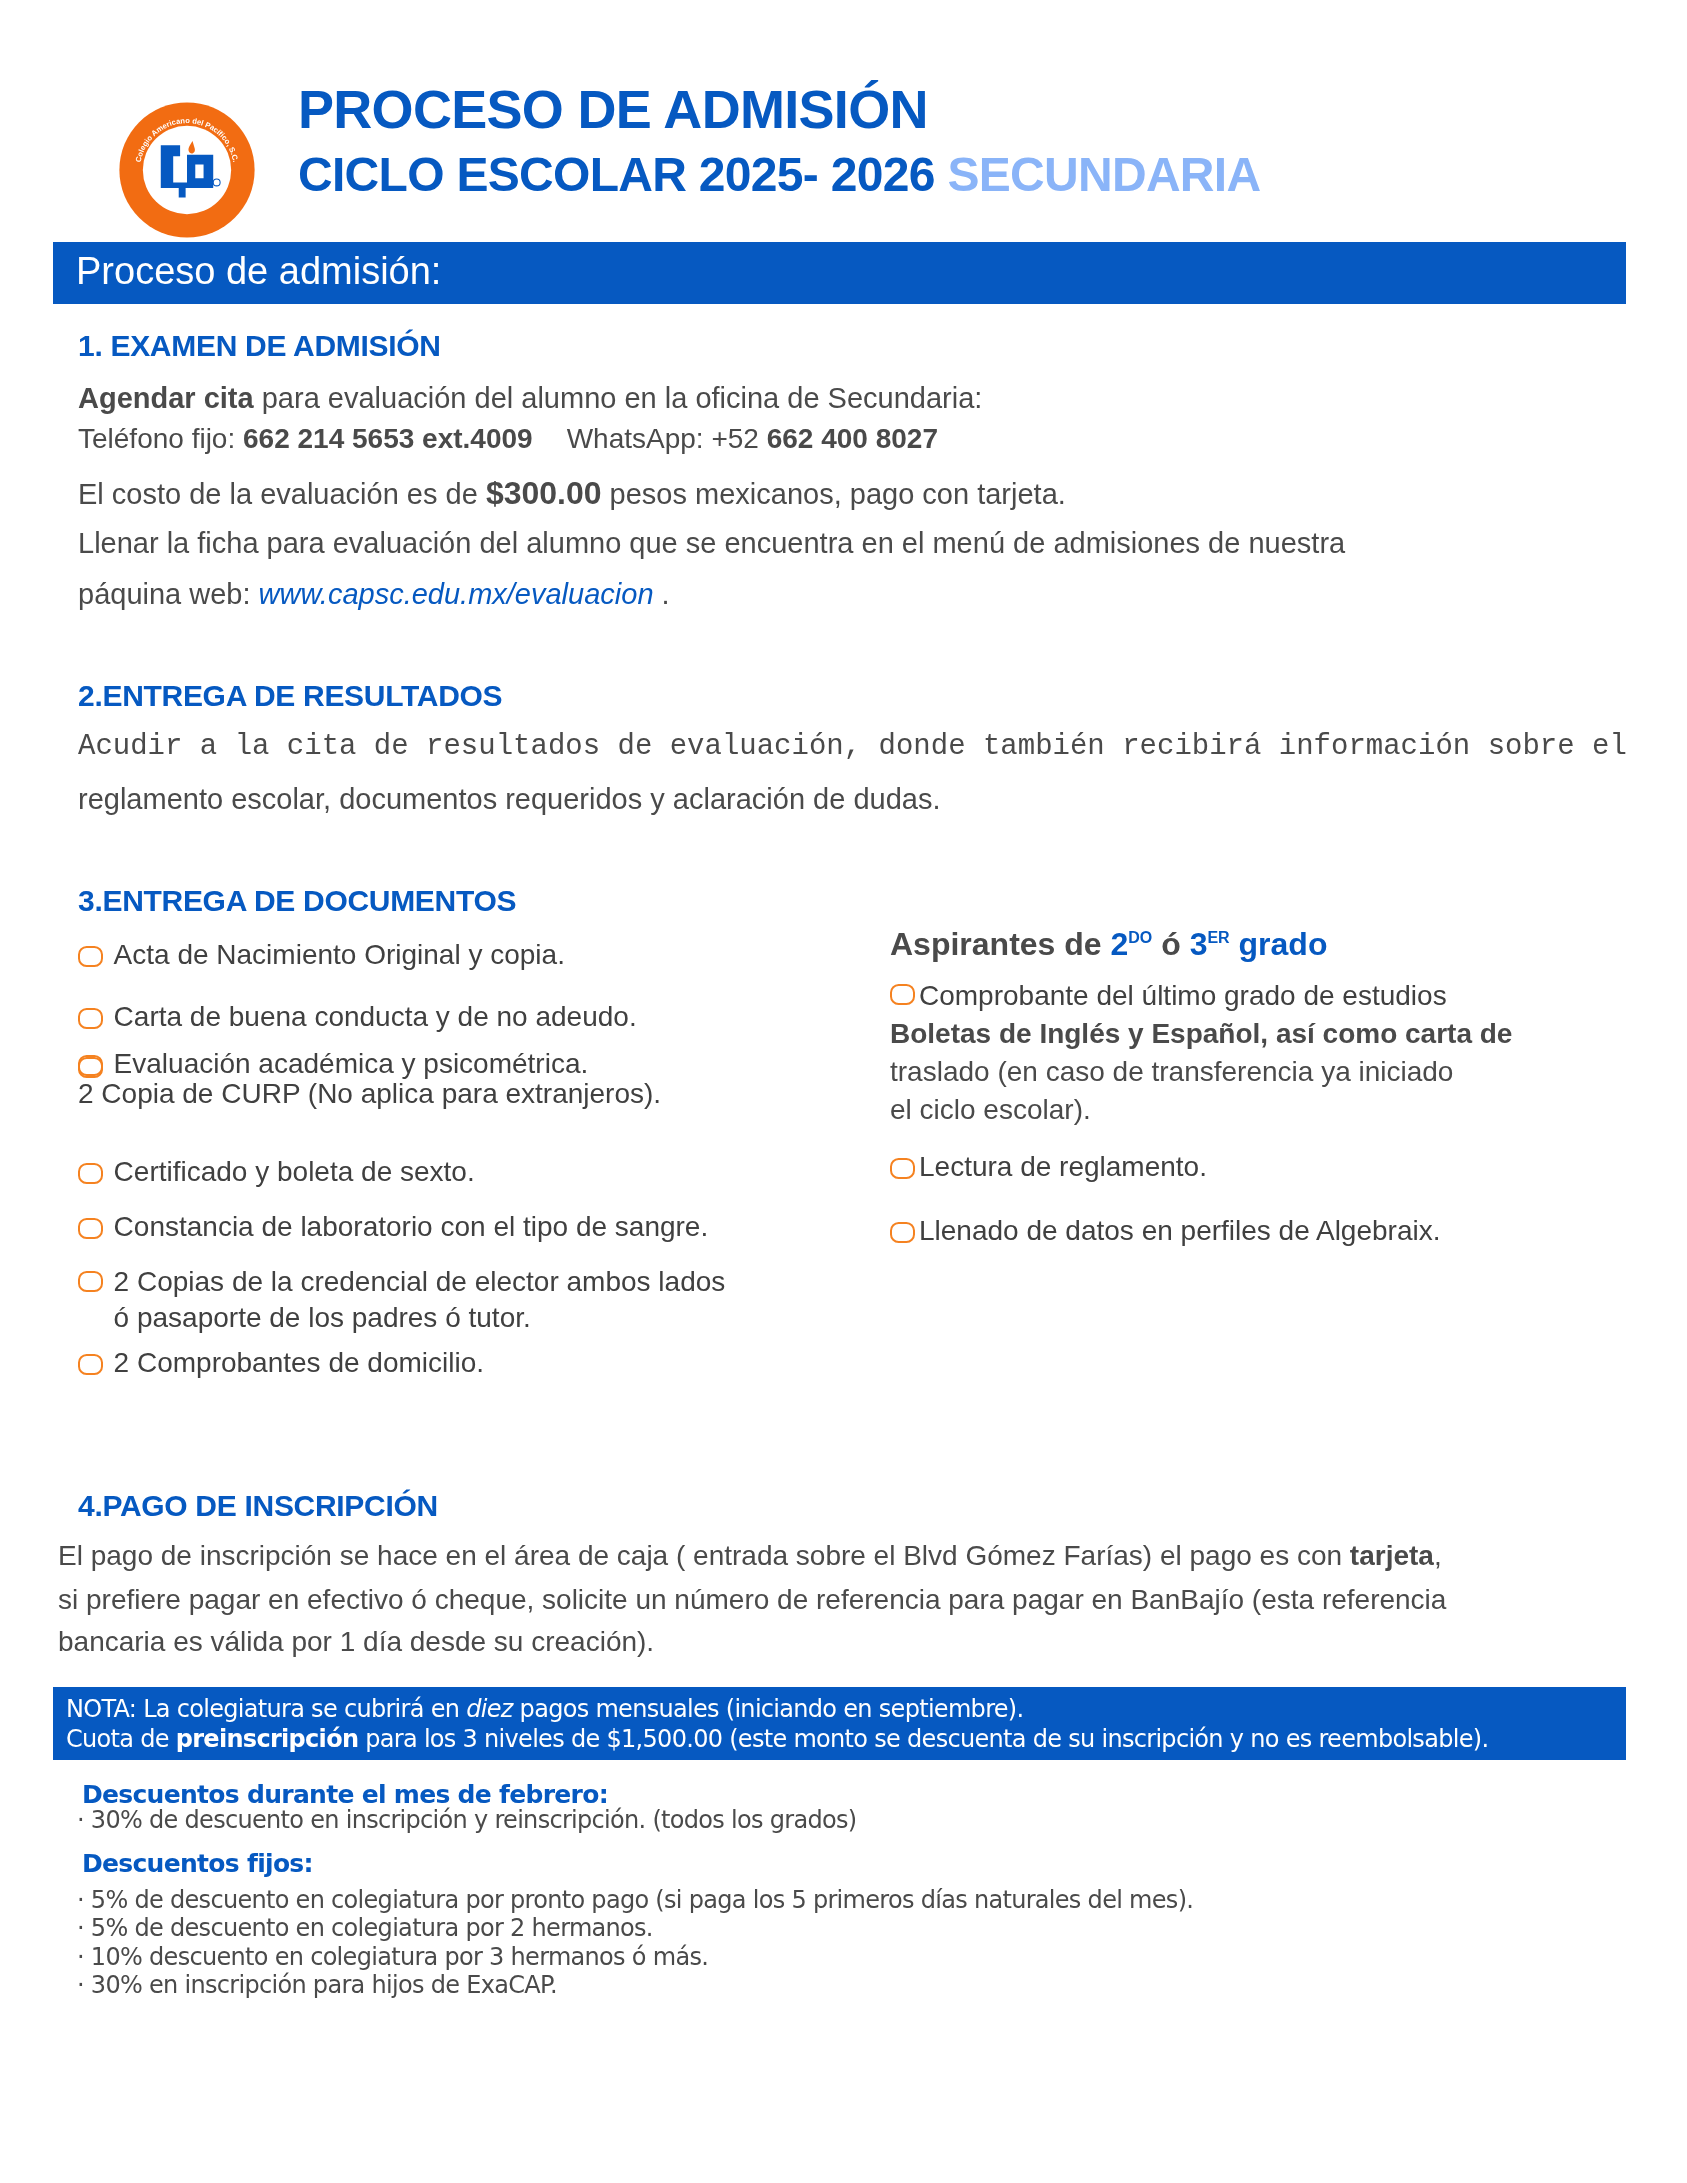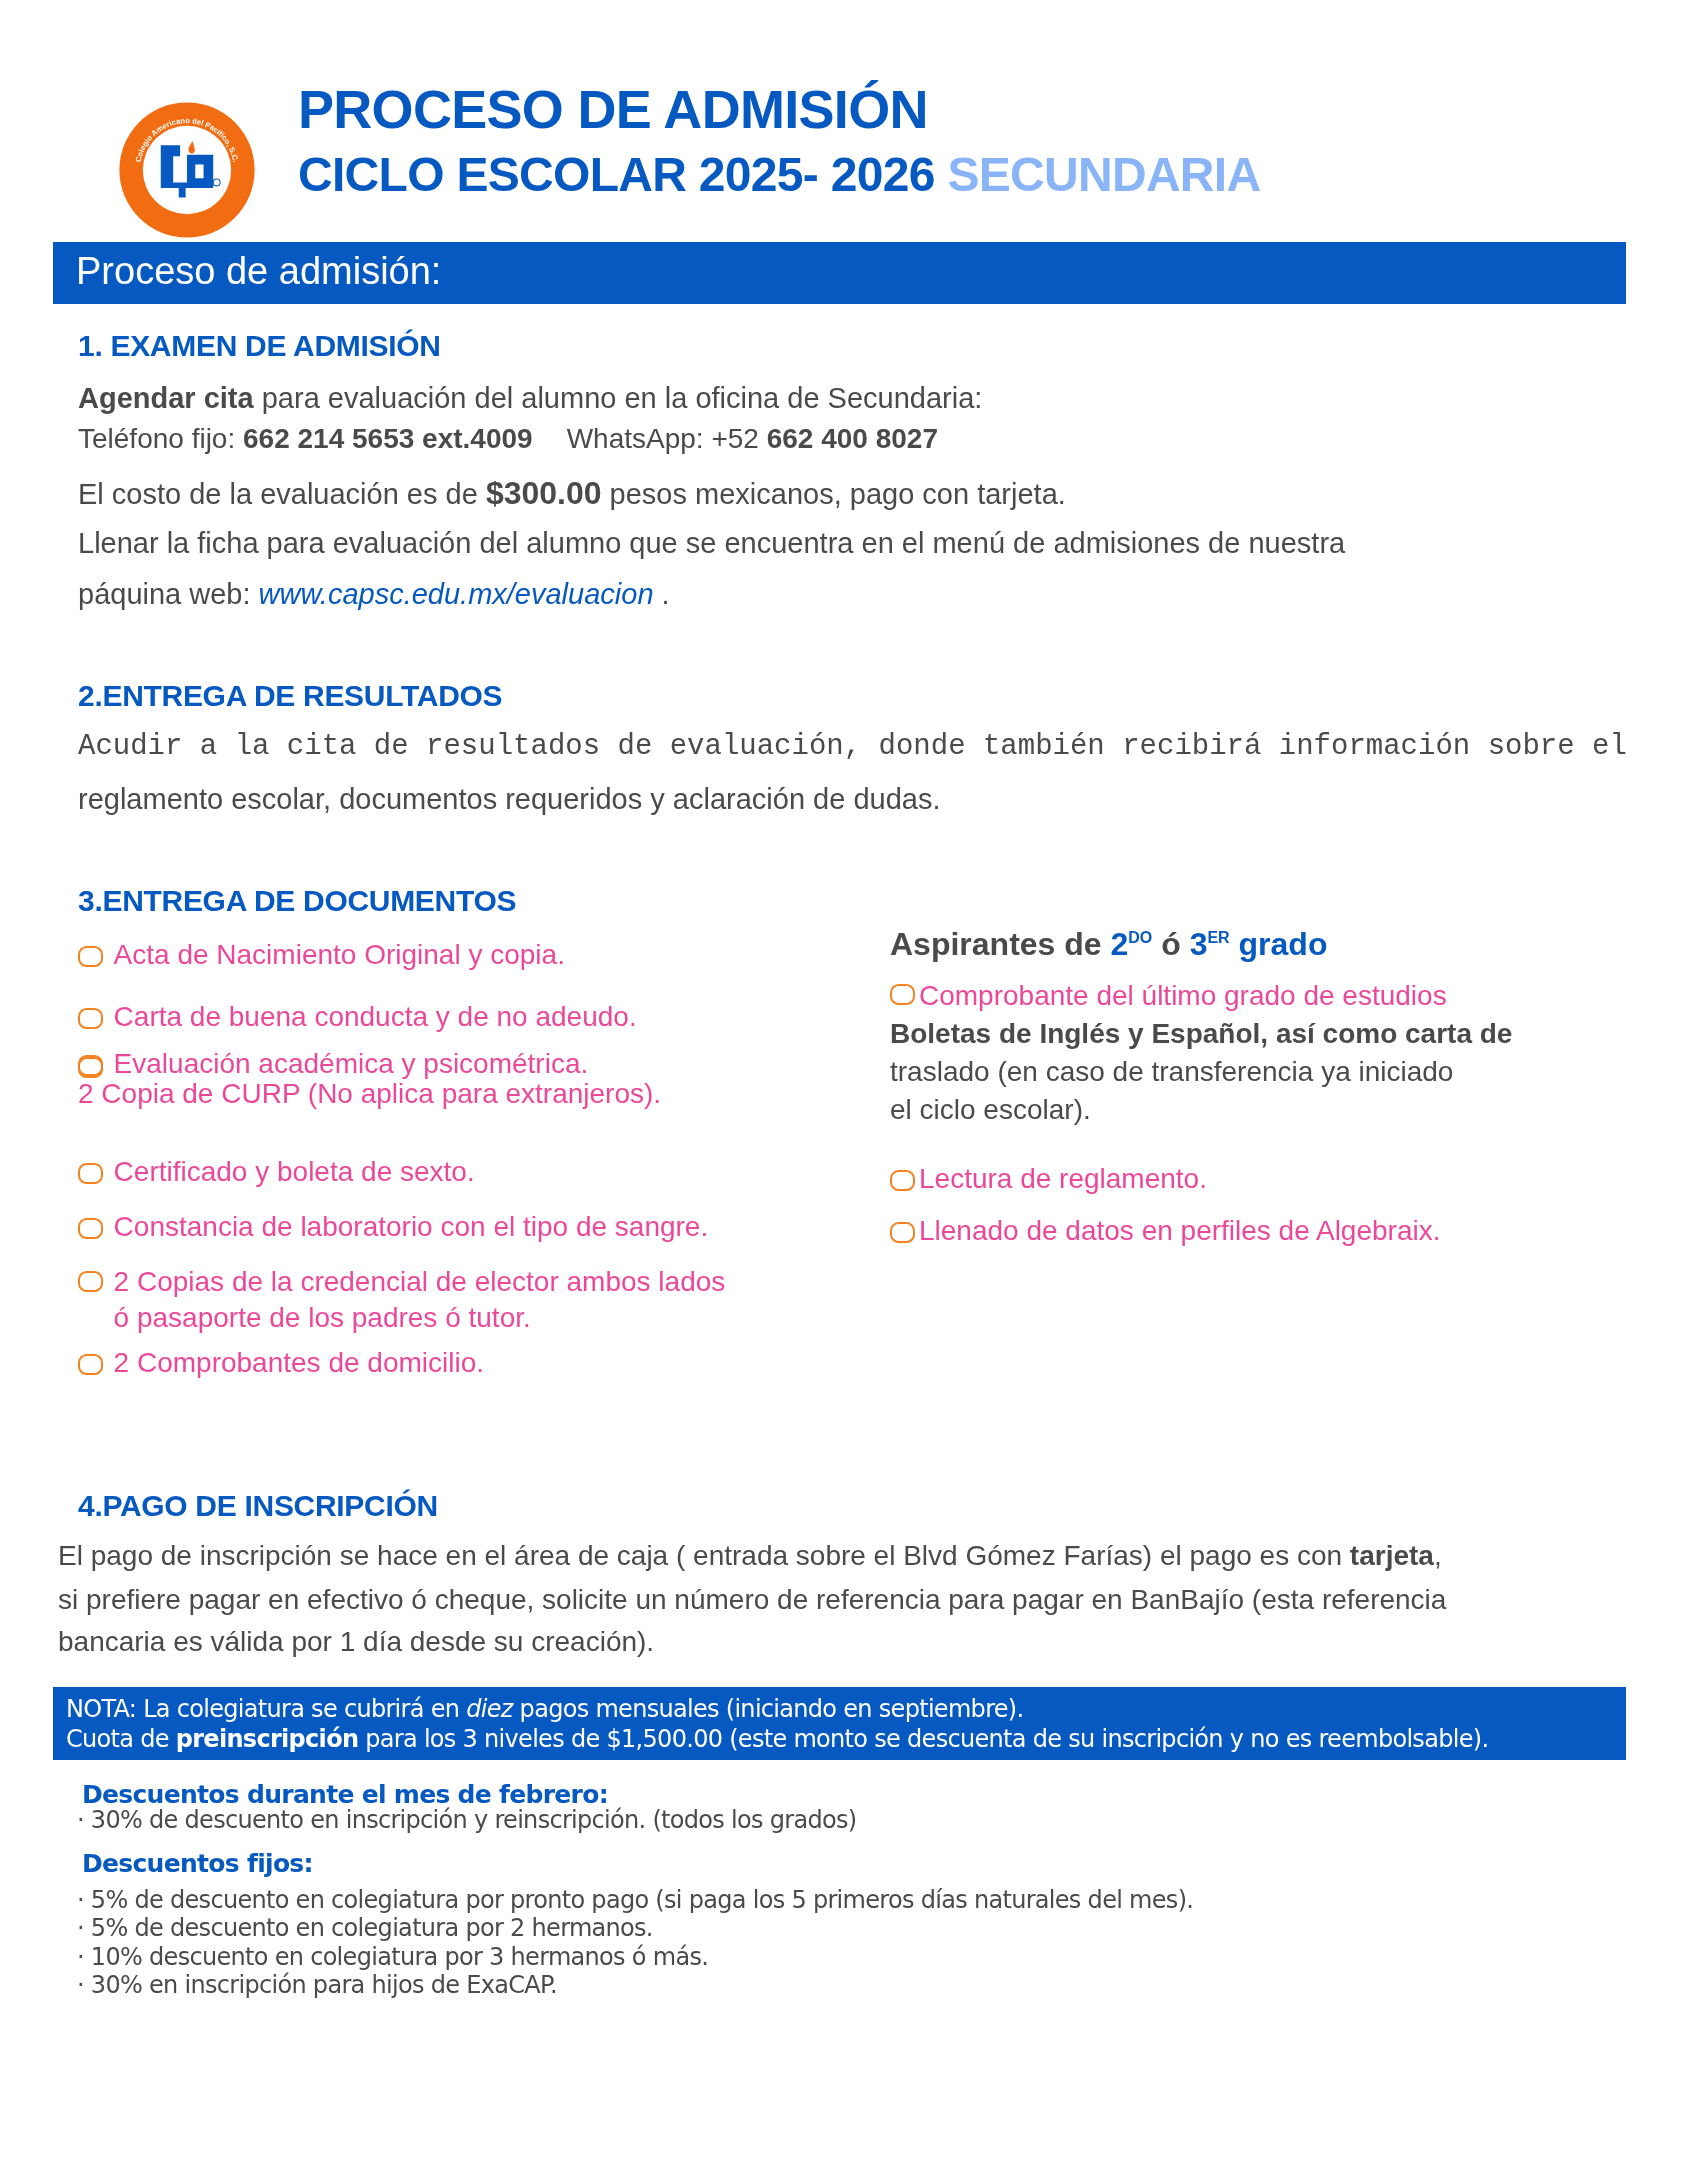--- a/index.html
+++ b/index.html
@@ -17,21 +17,21 @@
 
   
   .banner { left:53px; top:242px; width:1573px; height:62px; background:#0659c1; }
   .banner-text { left:76px; top:250px; font-size:38px; font-weight:normal; color:#ffffff; white-space:nowrap; }
 
   .sec-head { font-size:30px; font-weight:bold; color:#0659c1; white-space:nowrap; letter-spacing:-0.3px; }
   .body-text { font-size:29px; color:#4a4a4a; white-space:nowrap; }
   .body-text-sm { font-size:28px; color:#4a4a4a; white-space:nowrap; }
   .link { color:#0659c1; font-style:italic; }
 
-  .check-item { display:flex; align-items:flex-start; font-size:28px; color:#ec4899; white-space:nowrap; }
+  .check-item { display:flex; align-items:flex-start; font-size:28px; color:#404040; white-space:nowrap; }
   .check-box { display:inline-block; width:25px; height:21px; border:2.6px solid #f58220; border-radius:8.6px; box-sizing:border-box; margin-right:10.6px; margin-top:7.3px; flex:none; }
   .check-box.tight { margin-right:4px; }
 
   .sub-head { font-size:32px; font-weight:bold; white-space:nowrap; }
   .sub-head sup { font-size:16px; vertical-align:super; line-height:0; }
 
   .note-box { left:53px; top:1687px; width:1573px; height:73px; background:#0659c1; }
   .note-line { font-size:24px; color:#ffffff; white-space:nowrap; font-family:"DejaVu Sans", sans-serif; letter-spacing:-0.7px; }
 
   .disc-head { font-size:25px; font-weight:bold; color:#0659c1; white-space:nowrap; font-family:"DejaVu Sans", sans-serif; letter-spacing:-0.7px;text-align:center; }
@@ -129,21 +129,21 @@
   <span class="check-box tight"></span>
   <span>
     <span>Comprobante del último grado de estudios</span>
   </span>
 </div>
 <div class="abs" style="left:890px; top:1015px; font-size:28px; line-height:38px; color:#4a4a4a; white-space:nowrap;">
   <span class="b" style="font-weight:600;">Boletas de Inglés y Español, así como carta de</span><br>
   <span>traslado (en caso de transferencia ya iniciado</span><br>
   <span>el ciclo escolar).</span>
 </div>
-<div class="abs check-item" style="left:890px; top:1151px;margin-top:12px;">
+<div class="abs check-item" style="left:890px; top:1151px;">
   <span class="check-box tight"></span>
     <span>Lectura de reglamento.</span>
 </div>
 <div class="abs check-item" style="left:890px; top:1215px;">
   <span class="check-box tight"></span>
     <span>Llenado de datos en perfiles de Algebraix.</span>
 </div>
 
 <div class="abs sec-head" style="left:78px; top:1489px;">4.PAGO DE INSCRIPCIÓN</div>
 <div class="abs body-text-sm" style="left:58px; top:1540px;">

